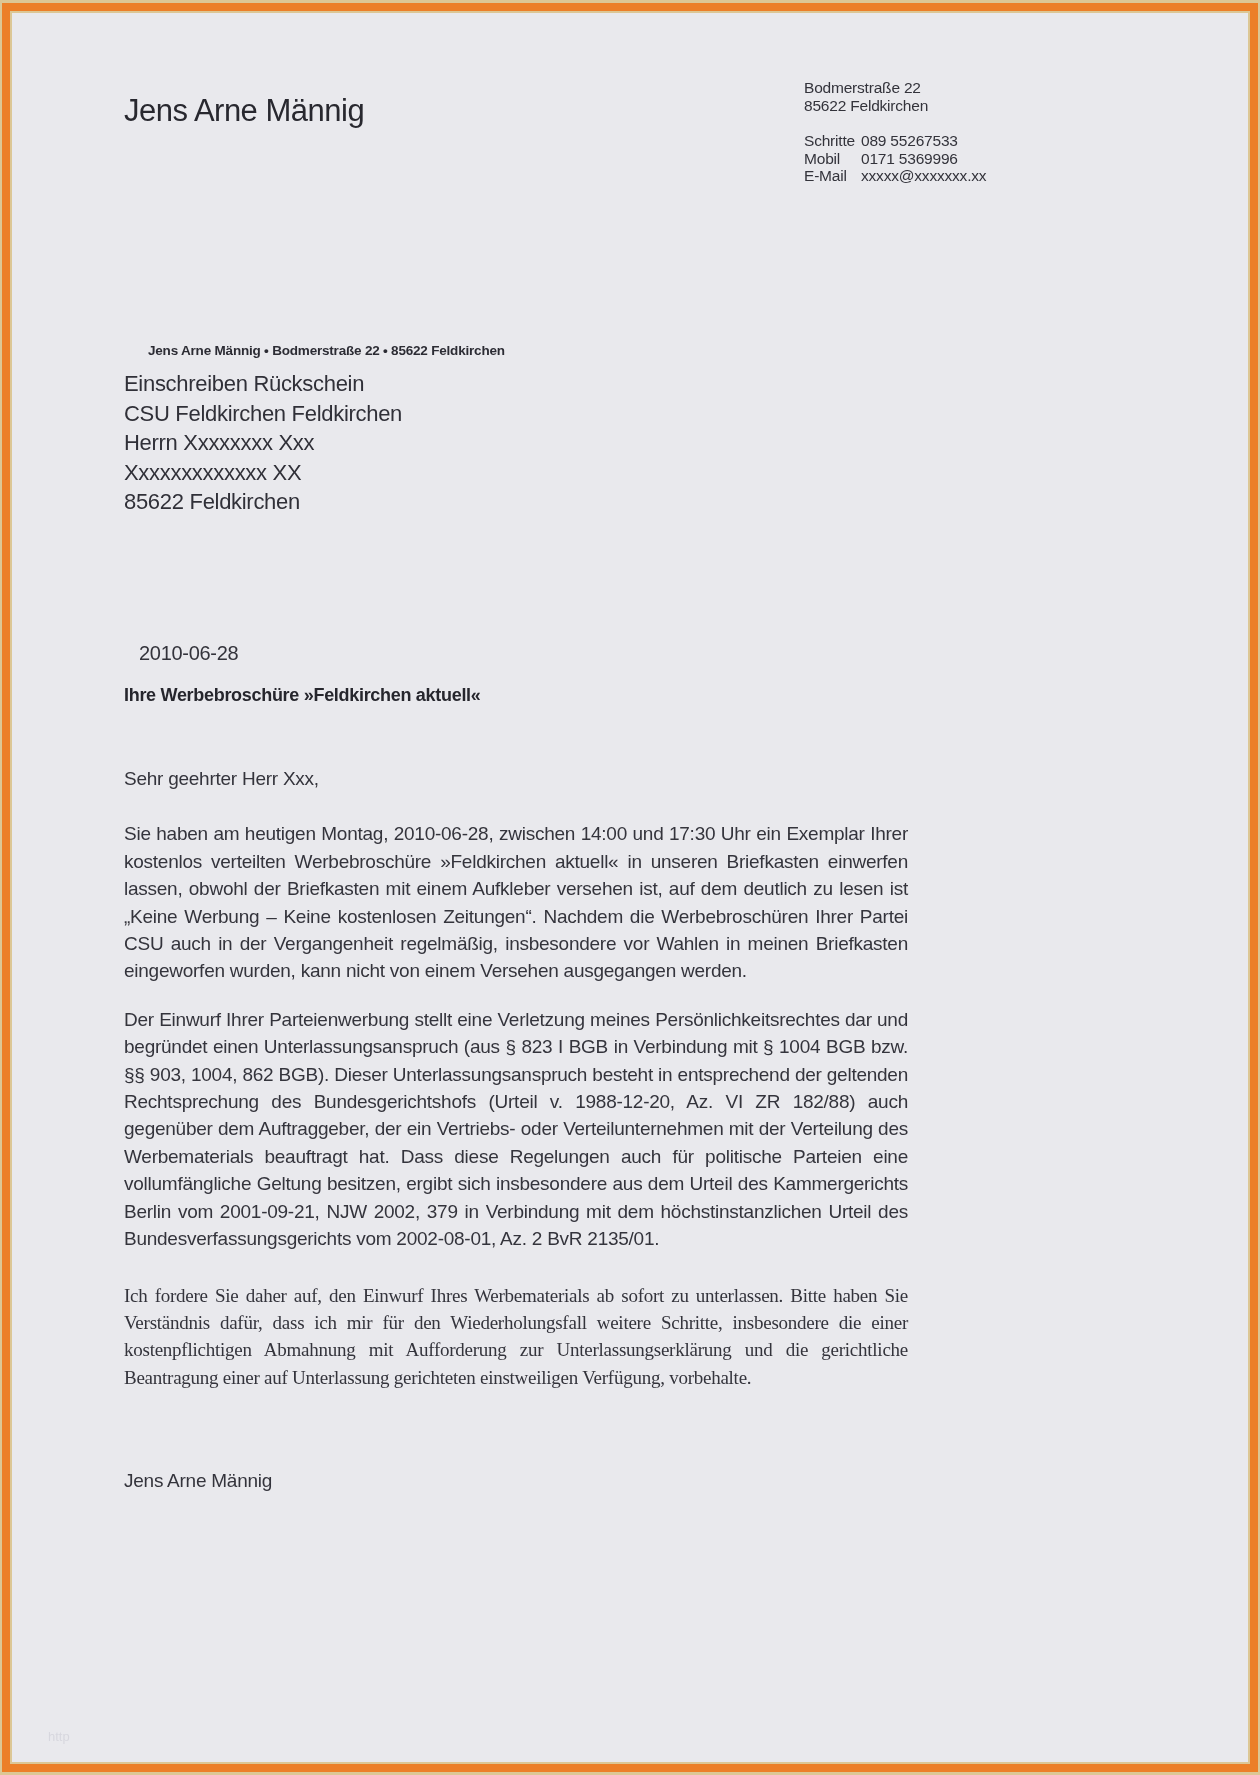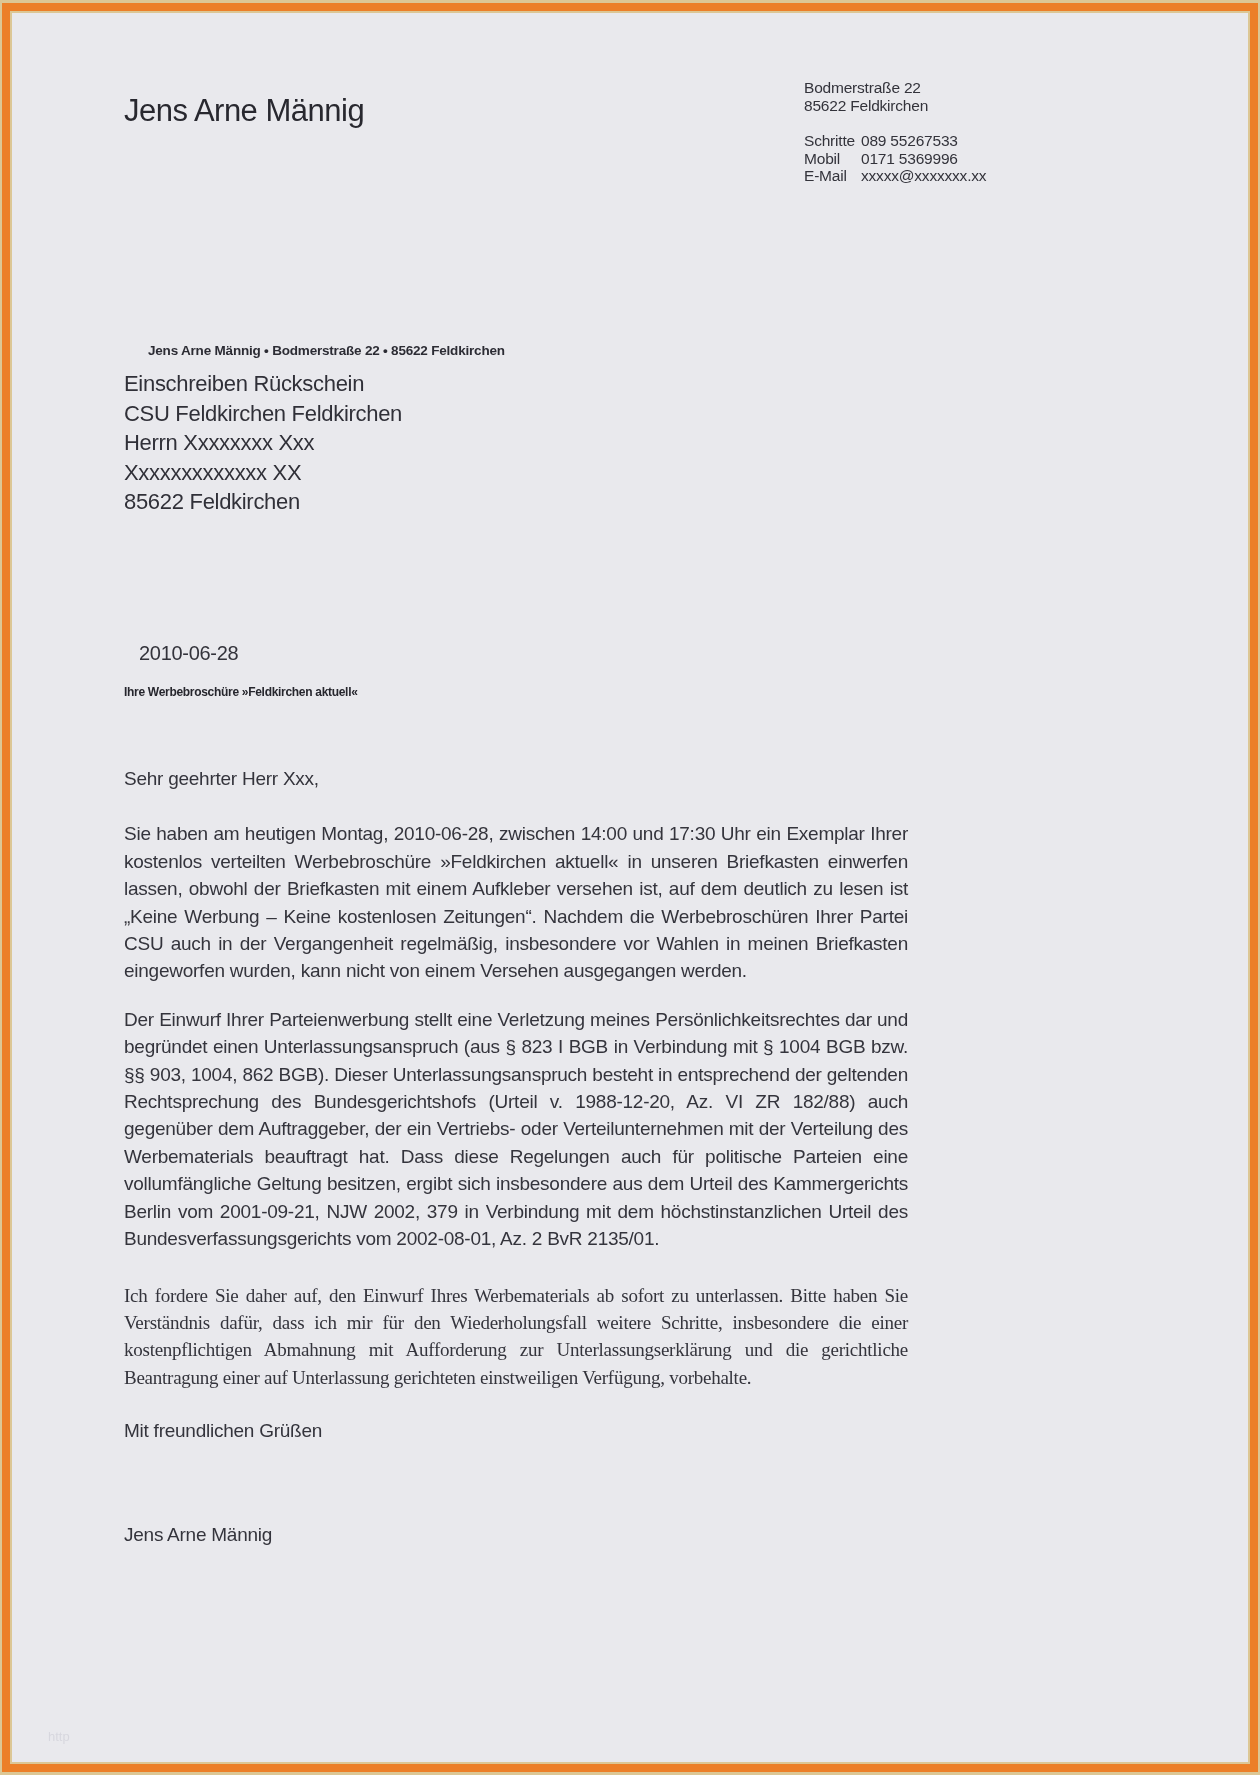--- a/index.html
+++ b/index.html
@@ -63,21 +63,21 @@
   }
   .date-line {
     position: absolute;
     left: 127px; top: 629px;
     font-size: 20px;
     letter-spacing: -0.3px;
   }
   .subject-line {
     position: absolute;
     left: 112px; top: 672px;
-    font-size: 12px;
+    font-size: 18px;
     font-weight: 700;
     letter-spacing: -0.3px;
     color: #26262d;
   }
   .letter-body {
     position: absolute;
     left: 112px; top: 752px;
     width: 784px;
     font-size: 19px;
     line-height: 27.4px;
@@ -141,19 +141,18 @@
 
   <div class="date-line">2010-06-28</div>
 
   <div class="subject-line">Ihre Werbebroschüre »Feldkirchen aktuell«</div>
 
   <div class="letter-body">
     <p class="salutation">Sehr geehrter Herr Xxx,</p>
     <p class="paragraph p1">Sie haben am heutigen Montag, 2010-06-28, zwischen 14:00 und 17:30 Uhr ein Exemplar Ihrer kostenlos verteilten Werbebroschüre »Feldkirchen aktuell« in unseren Briefkasten einwerfen lassen, obwohl der Briefkasten mit einem Aufkleber versehen ist, auf dem deutlich zu lesen ist „Keine Werbung – Keine kostenlosen Zeitungen“. Nachdem die Werbebroschüren Ihrer Partei CSU auch in der Vergangenheit regelmäßig, insbesondere vor Wahlen in meinen Briefkasten eingeworfen wurden, kann nicht von einem Versehen ausgegangen werden.</p>
     <p class="paragraph p2">Der Einwurf Ihrer Parteienwerbung stellt eine Verletzung meines Persönlichkeitsrechtes dar und begründet einen Unterlassungsanspruch (aus § 823 I BGB in Verbindung mit § 1004 BGB bzw. §§ 903, 1004, 862 BGB). Dieser Unterlassungsanspruch besteht in entsprechend der geltenden Rechtsprechung des Bundesgerichtshofs (Urteil v. 1988-12-20, Az. VI ZR 182/88) auch gegenüber dem Auftraggeber, der ein Vertriebs- oder Verteilunternehmen mit der Verteilung des Werbematerials beauftragt hat. Dass diese Regelungen auch für politische Parteien eine vollumfängliche Geltung besitzen, ergibt sich insbesondere aus dem Urteil des Kammergerichts Berlin vom 2001-09-21, NJW 2002, 379 in Verbindung mit dem höchstinstanzlichen Urteil des Bundesverfas­sungsgerichts vom 2002-08-01, Az. 2 BvR 2135/01.</p>
     <p class="paragraph p3">Ich fordere Sie daher auf, den Einwurf Ihres Werbematerials ab sofort zu unterlassen. Bitte haben Sie Verständnis dafür, dass ich mir für den Wiederholungsfall weitere Schritte, insbesondere die einer kostenpflichtigen Abmahnung mit Aufforderung zur Unterlassungserklärung und die gerichtliche Beantragung einer auf Unterlassung gerichteten einstweiligen Verfügung, vorbehalte.</p>
-    <p class="closing">Mit freundlichen Grüßen</p>
     <p class="signature">Jens Arne Männig</p>
   </div>
 
   <div class="watermark">http</div>
 
 </div>
 
 </body></html>

